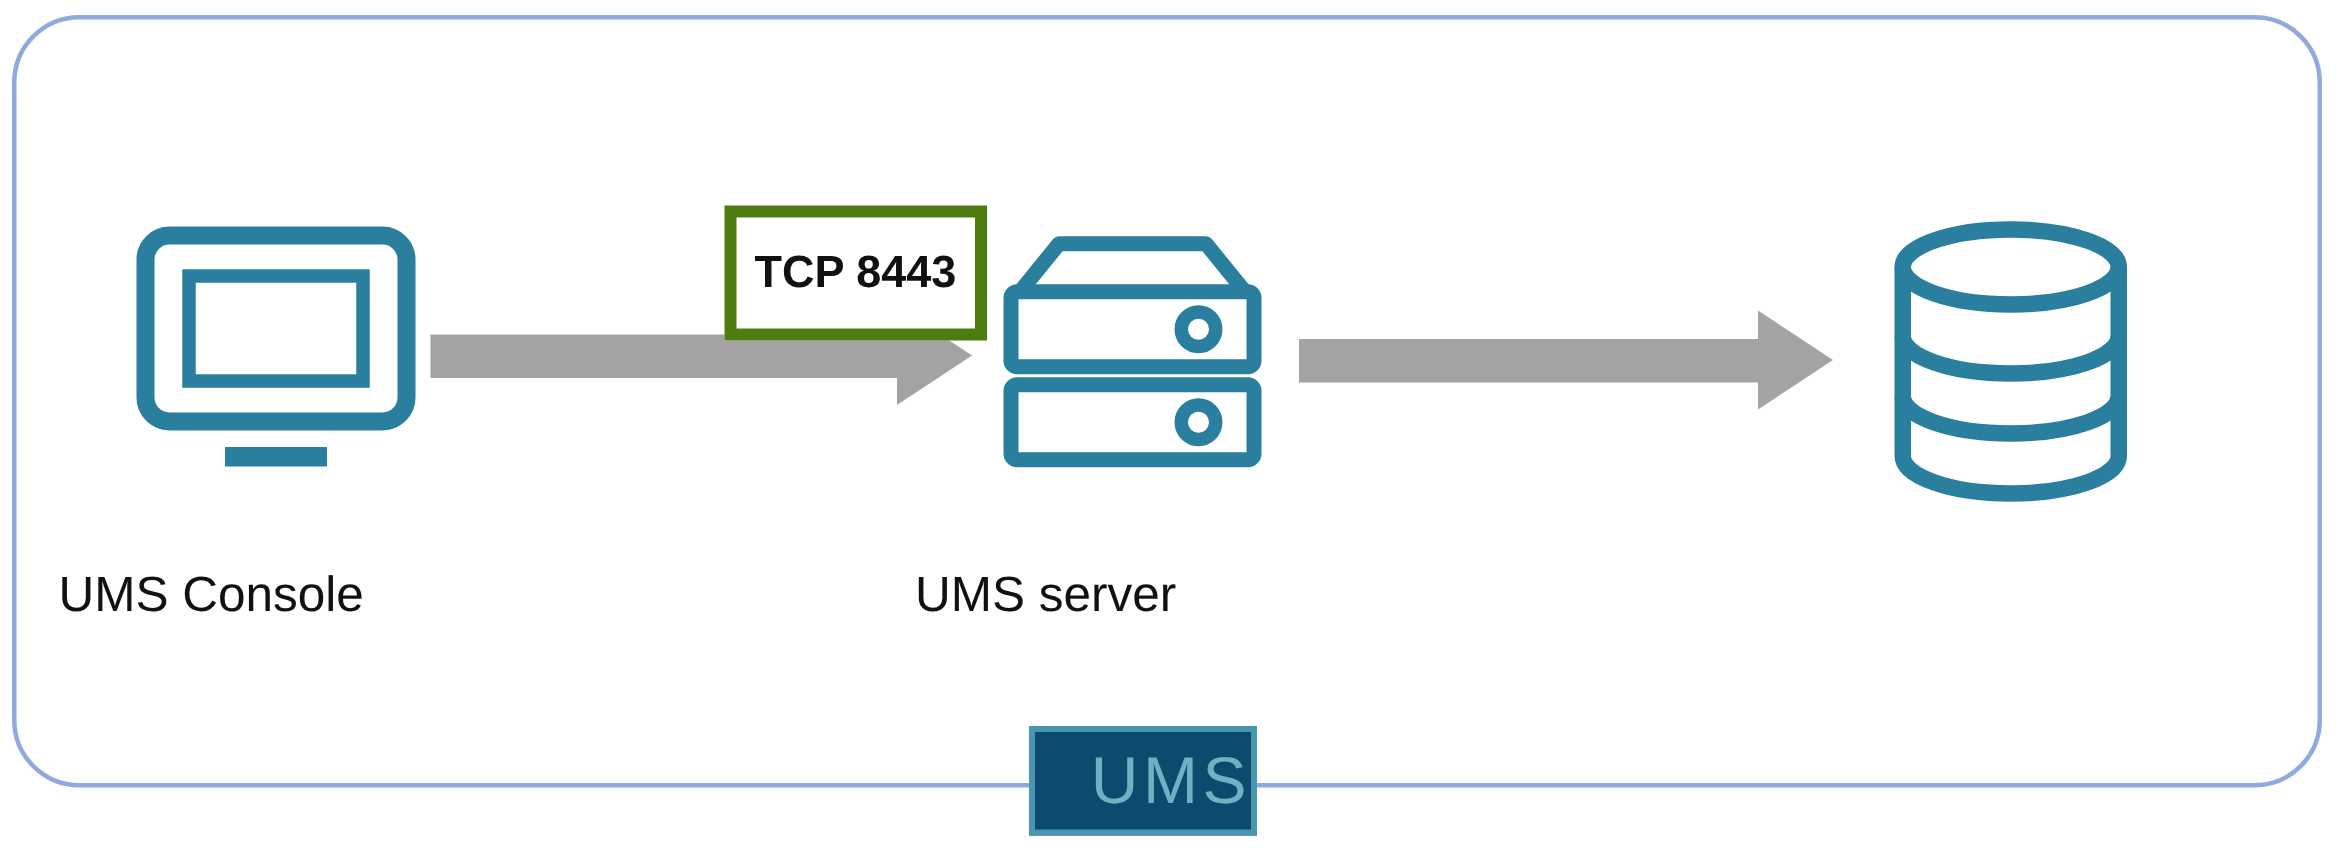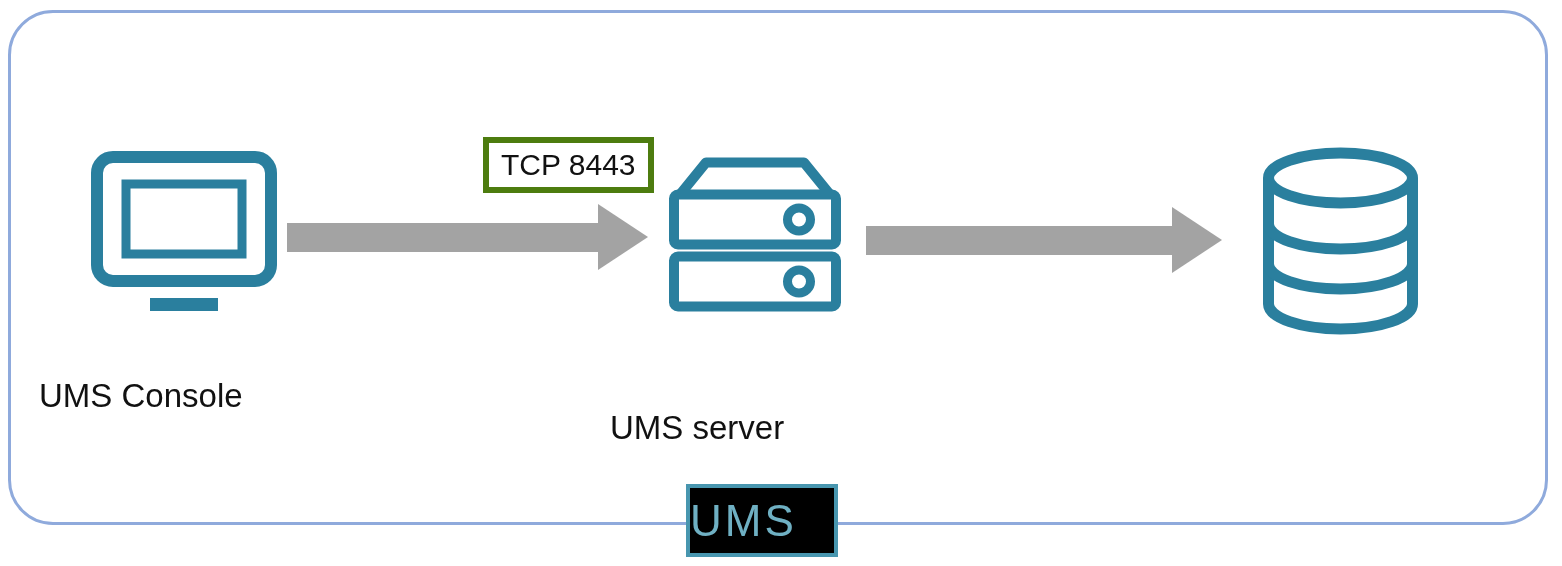--- a/index.html
+++ b/index.html
@@ -44,37 +44,38 @@
   .head{
     position:absolute;
     width:0;height:0;
     border-top:33px solid transparent;
     border-bottom:33px solid transparent;
     border-left:50px solid var(--arrow);
   }
   .port-label{
     position:absolute;
     background:#ffffff;
-    border:6px solid #4d7c0f;
+    border:8px solid #4d7c0f;
     font-size:30px;
     line-height:34px;
     color:var(--ink);
-    padding:5px 12px;
+    padding:20px 12px;
     white-space:nowrap;
     box-sizing:border-box;
     z-index:3;
+    font-weight:bold;
   }
   .badge{
     position:absolute;
     left:686px;top:484px;
     width:152px;height:73px;
-    background:#000000;
+    background:#0c4a6e;
     border:4px solid var(--badge-border);
     box-sizing:border-box;
-    display:flex;align-items:center;justify-content:flex-start;
+    display:flex;align-items:center;justify-content:flex-end;
     z-index:5;
   }
   .badge-text{
     font-size:44px;
     color:var(--badge-text);
     letter-spacing:3px;
     line-height:1;
   }
 </style>
 </head>
@@ -99,21 +100,21 @@
 
   <div class="icon" style="left:660px;top:142px;">
     <svg width="190" height="185" viewBox="0 0 190 160" fill="none">
       <path d="M20,40 L46,8 L144,8 L170,40" stroke="#2a7f9e" stroke-width="10" stroke-linejoin="round"></path>
       <rect x="14" y="40" width="162" height="50" rx="4" stroke="#2a7f9e" stroke-width="10"></rect>
       <circle cx="139" cy="65" r="11.5" stroke="#2a7f9e" stroke-width="9"></circle>
       <rect x="14" y="102" width="162" height="50" rx="4" stroke="#2a7f9e" stroke-width="10"></rect>
       <circle cx="139" cy="127" r="11.5" stroke="#2a7f9e" stroke-width="9"></circle>
     </svg>
   </div>
-  <div class="node-label" style="left:610px;top:376px;margin-top:32px;">UMS server</div>
+  <div class="node-label" style="left:610px;top:376px;">UMS server</div>
 
   <div class="shaft" style="left:866px;top:226px;width:306px;height:29px;"></div>
   <div class="head" style="left:1172px;top:207px;"></div>
 
   <div class="icon" style="left:1248px;top:146px;">
     <svg width="185" height="190" viewBox="0 0 180 190" fill="none">
       <ellipse cx="90" cy="32" rx="72" ry="25" stroke="#2a7f9e" stroke-width="11"></ellipse>
       <path d="M18,32 L18,158" stroke="#2a7f9e" stroke-width="11"></path>
       <path d="M162,32 L162,158" stroke="#2a7f9e" stroke-width="11"></path>
       <path d="M18,78 A72,25 0 0 0 162,78" stroke="#2a7f9e" stroke-width="11"></path>

